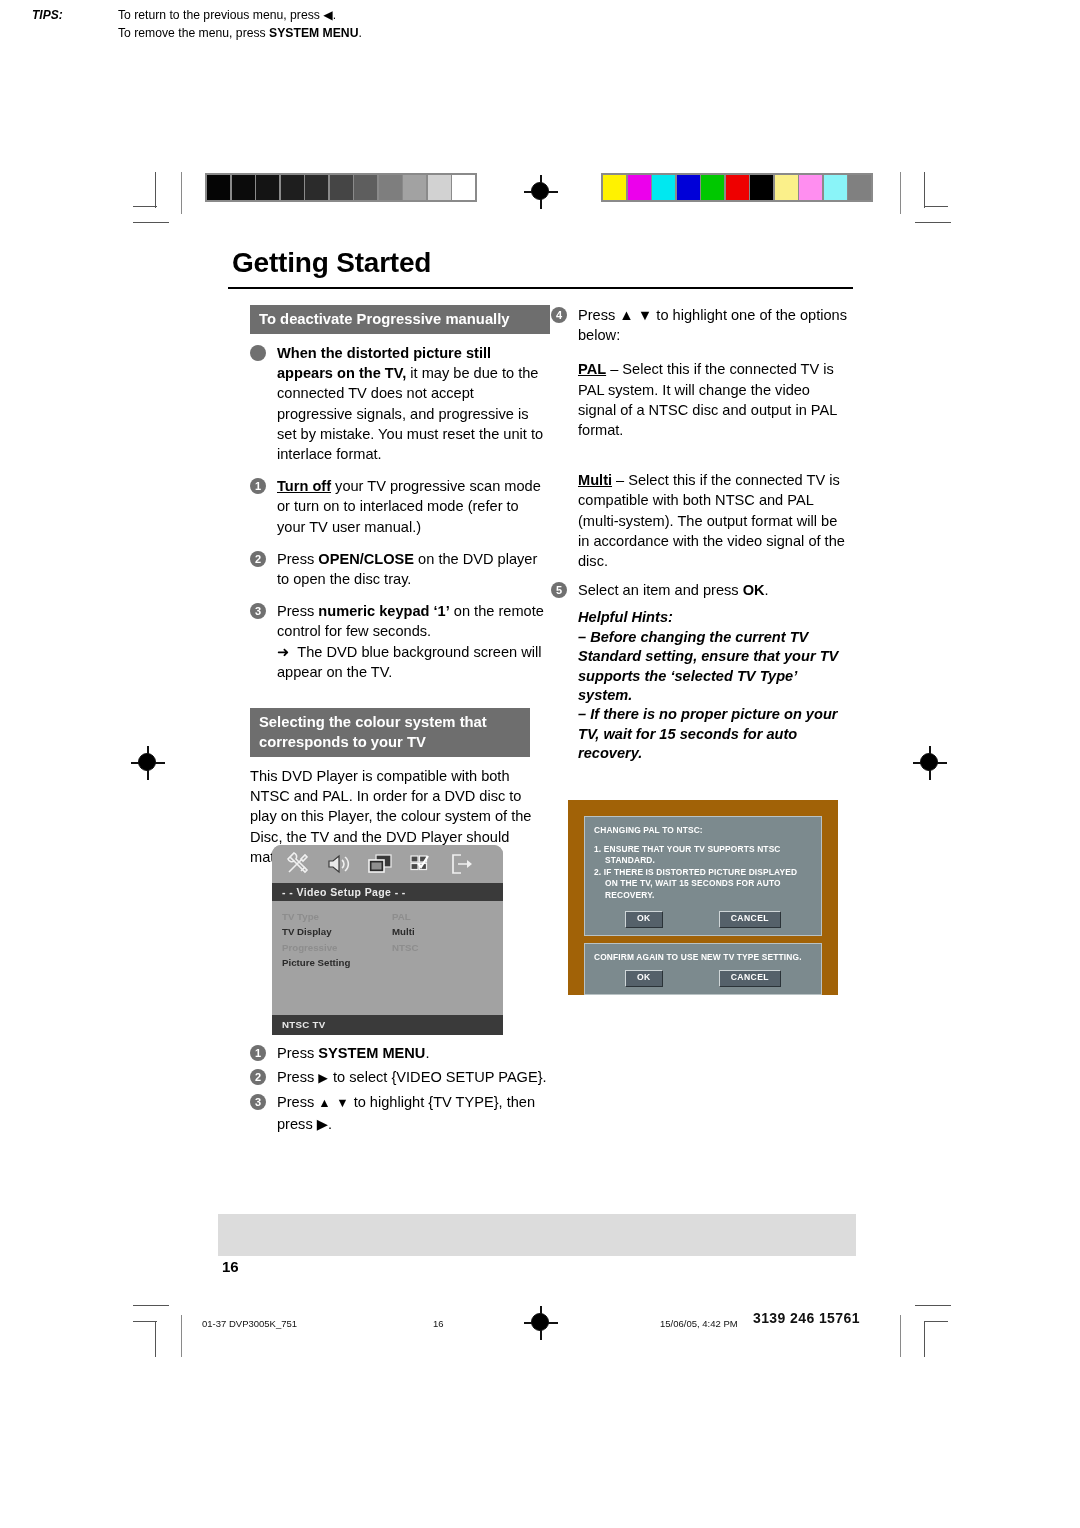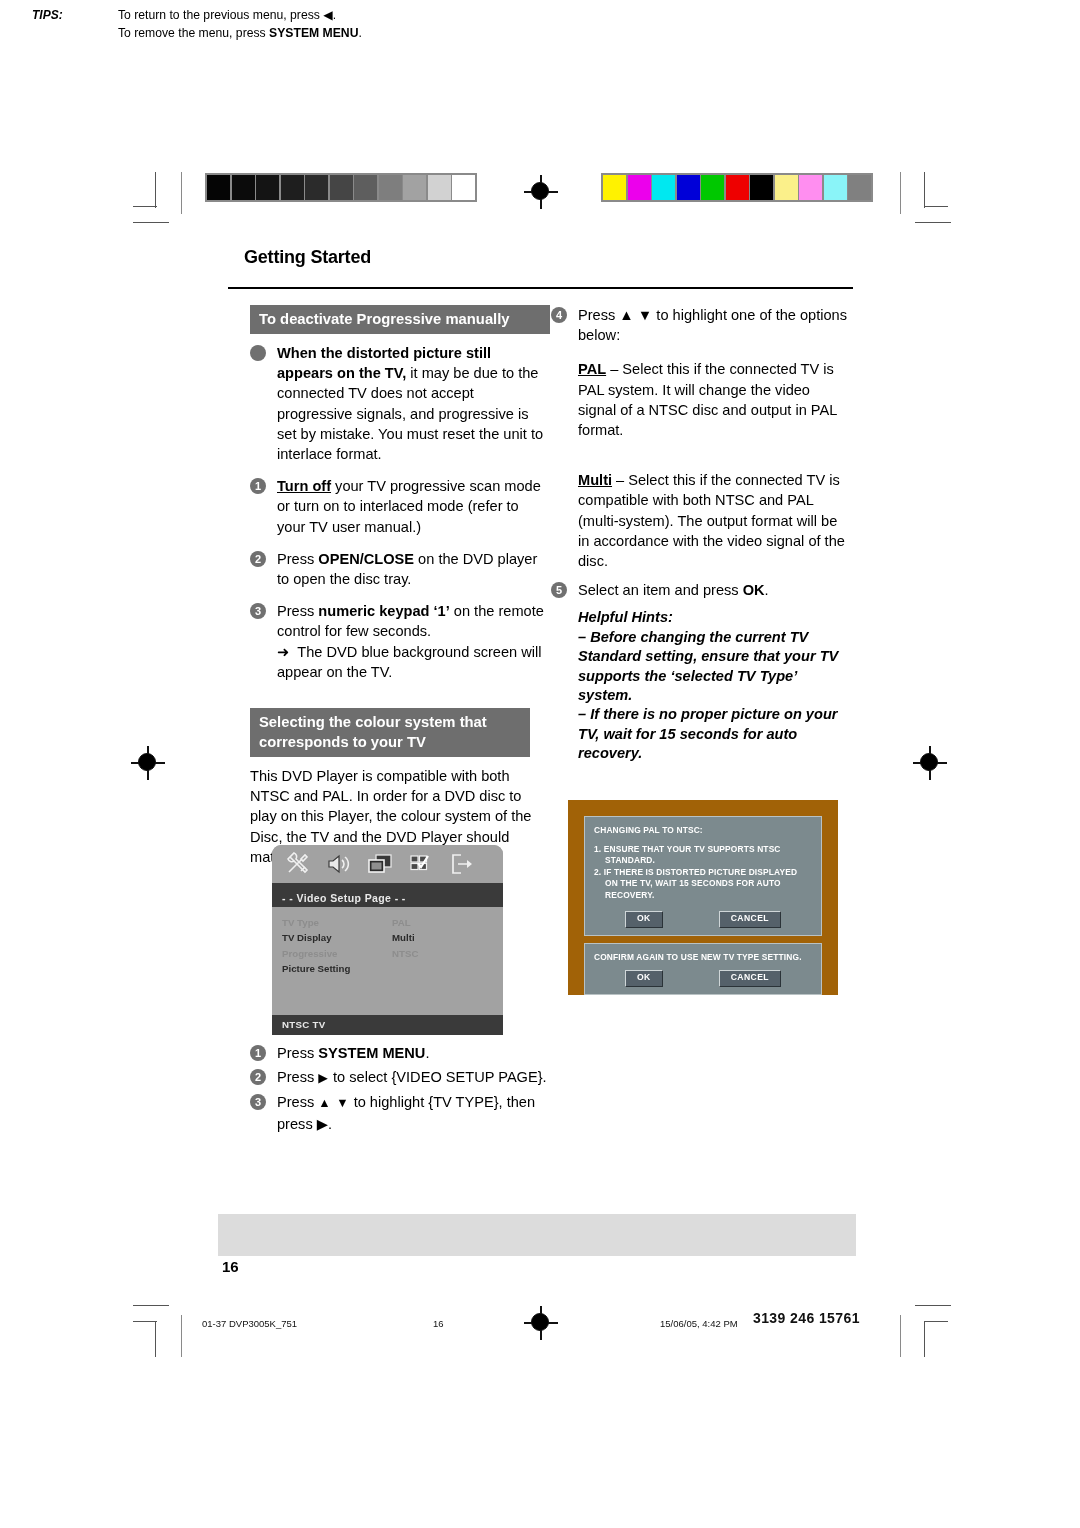--- a/index.html
+++ b/index.html
@@ -43,22 +43,22 @@
     background: #8a8a8a;
     box-sizing: border-box;
     padding: 1px;
     gap: 1.5px;
   }
   .bar-strip .sw { width: 23px; height: 25px; }
 
   
   .page-title {
     position: absolute;
-    left: 244px; top: 247px;
-    font-size: 18px; font-weight: bold;
+    left: 232px; top: 247px;
+    font-size: 28px; font-weight: bold;
     letter-spacing: -0.2px;
   }
   .title-rule {
     position: absolute;
     left: 228px; top: 287px; width: 625px; height: 2.4px; background: #000;
   }
 
   .col { position: absolute; width: 300px; font-size: 14.6px; line-height: 20.2px; }
   .col-left  { left: 250px; top: 305px; }
   .col-right { left: 551px; top: 305px; }
@@ -104,21 +104,21 @@
   .osd-icons {
     height: 38px;
     display: flex; align-items: center;
     gap: 14px; padding: 0 13px;
     background: #a2a2a2;
   }
   .osd-icons .ic { width: 27px; height: 24px; position: relative; }
   .osd-titlebar {
     background: #3a3a3a; color: #e9e9e9;
     font-size: 10.5px; font-weight: bold;
-    padding: 9px 0 3px 10px;
+    padding: 3px 0 3px 10px;
     letter-spacing: 0.4px;
   }
   .osd-body { position: relative; height: 111px; padding: 8px 0 0 10px; }
   .osd-row { font-size: 9.7px; font-weight: bold; line-height: 15.4px; color: #5c5c5c; position: relative; }
   .osd-row .lbl { display: inline-block; width: 110px; }
   .osd-row .val { color: #5c5c5c; }
   .osd-row.dim .lbl, .osd-row.dim .val { color: #8d8d8d; }
   .osd-row.dark .lbl, .osd-row.dark .val { color: #2a2a2a; }
   .osd-footer {
     position: absolute; bottom: 0; left: 0; right: 0;

